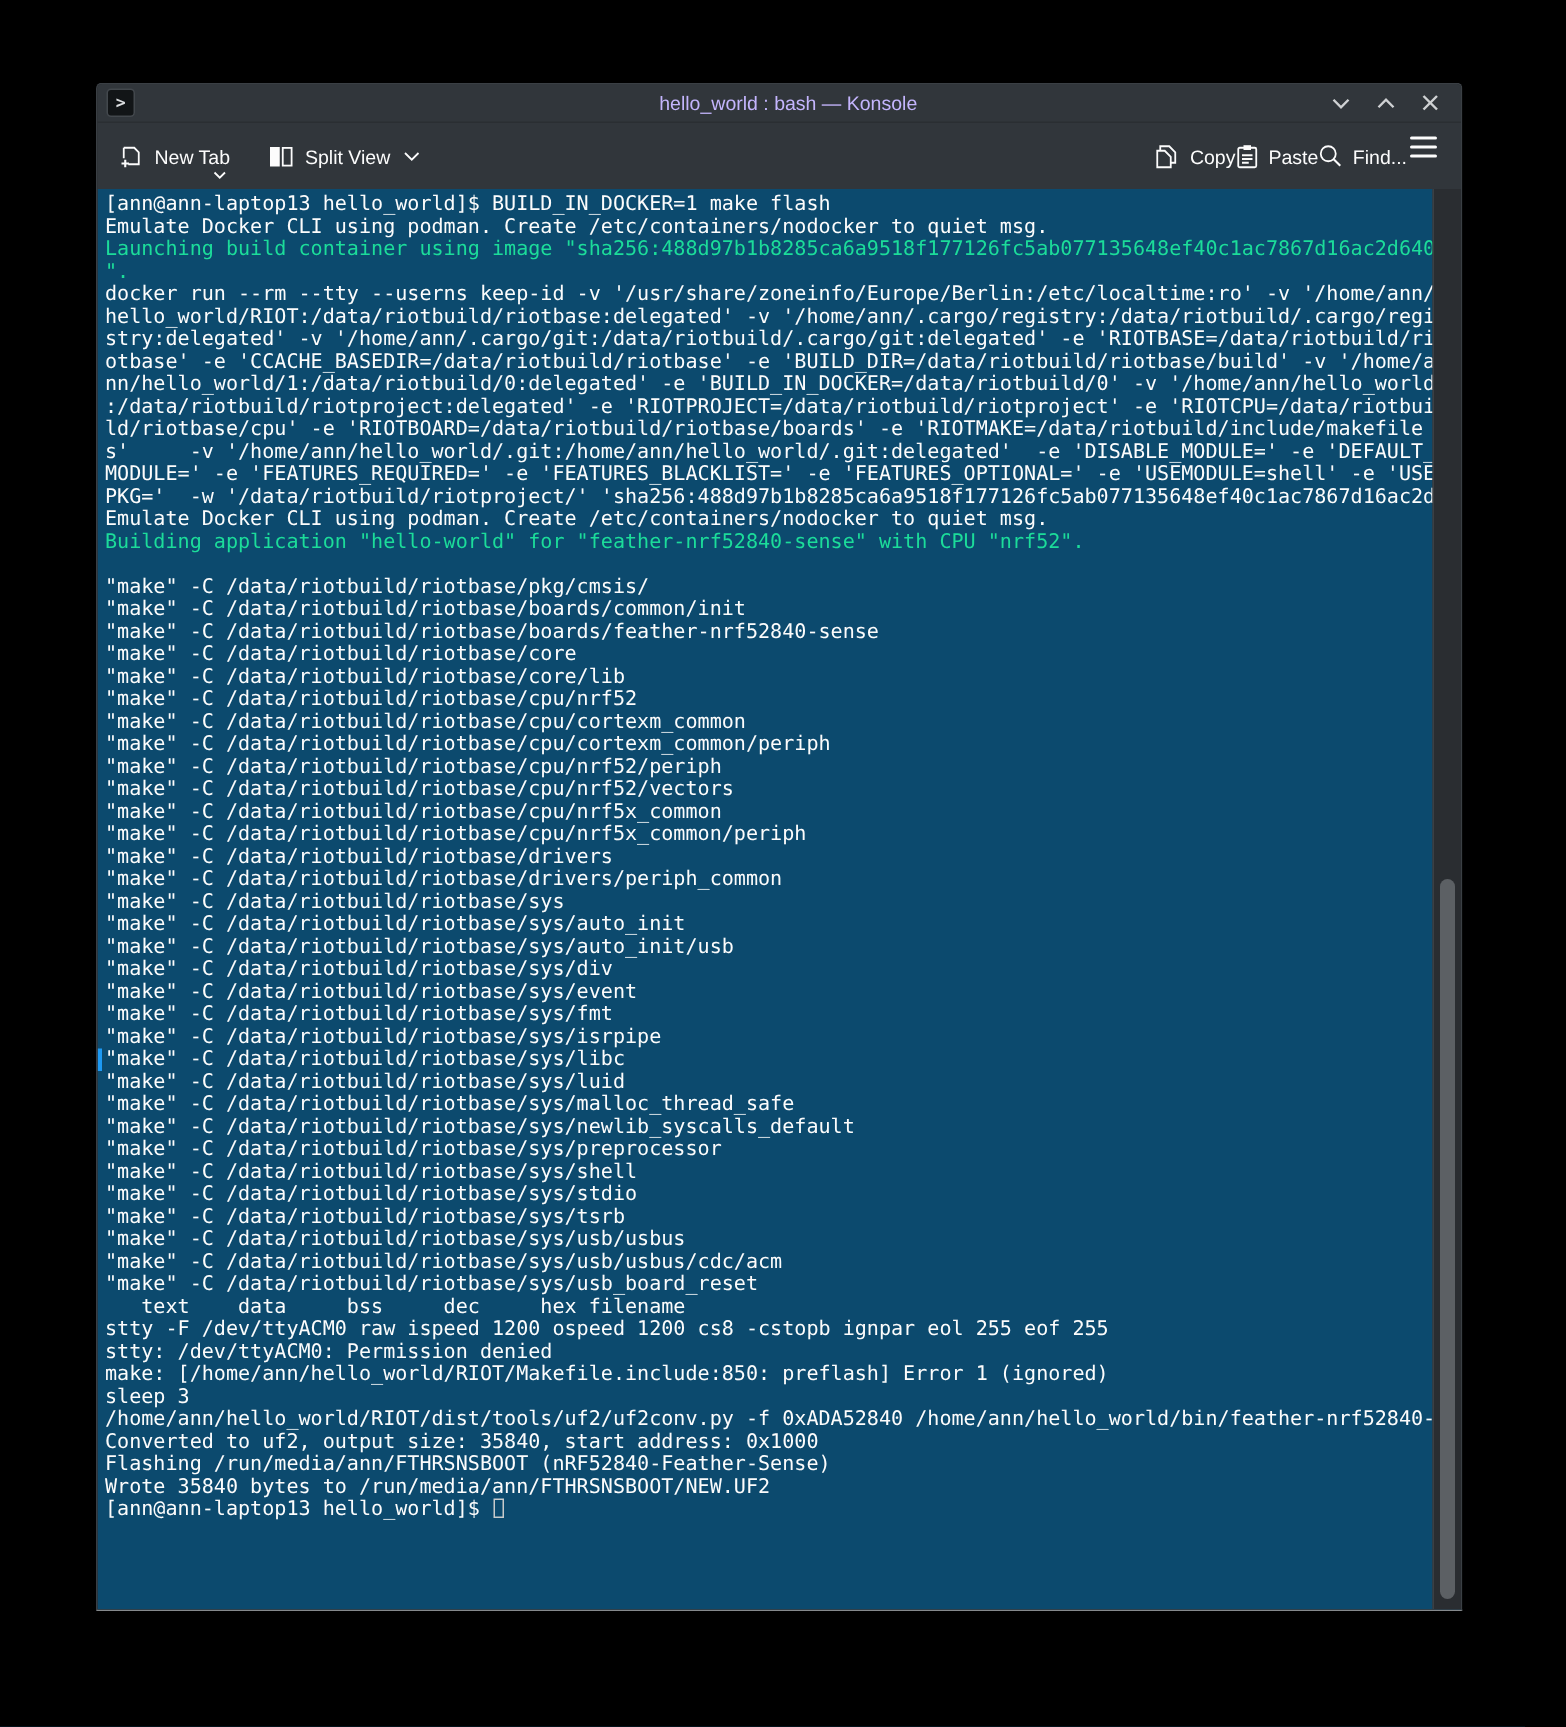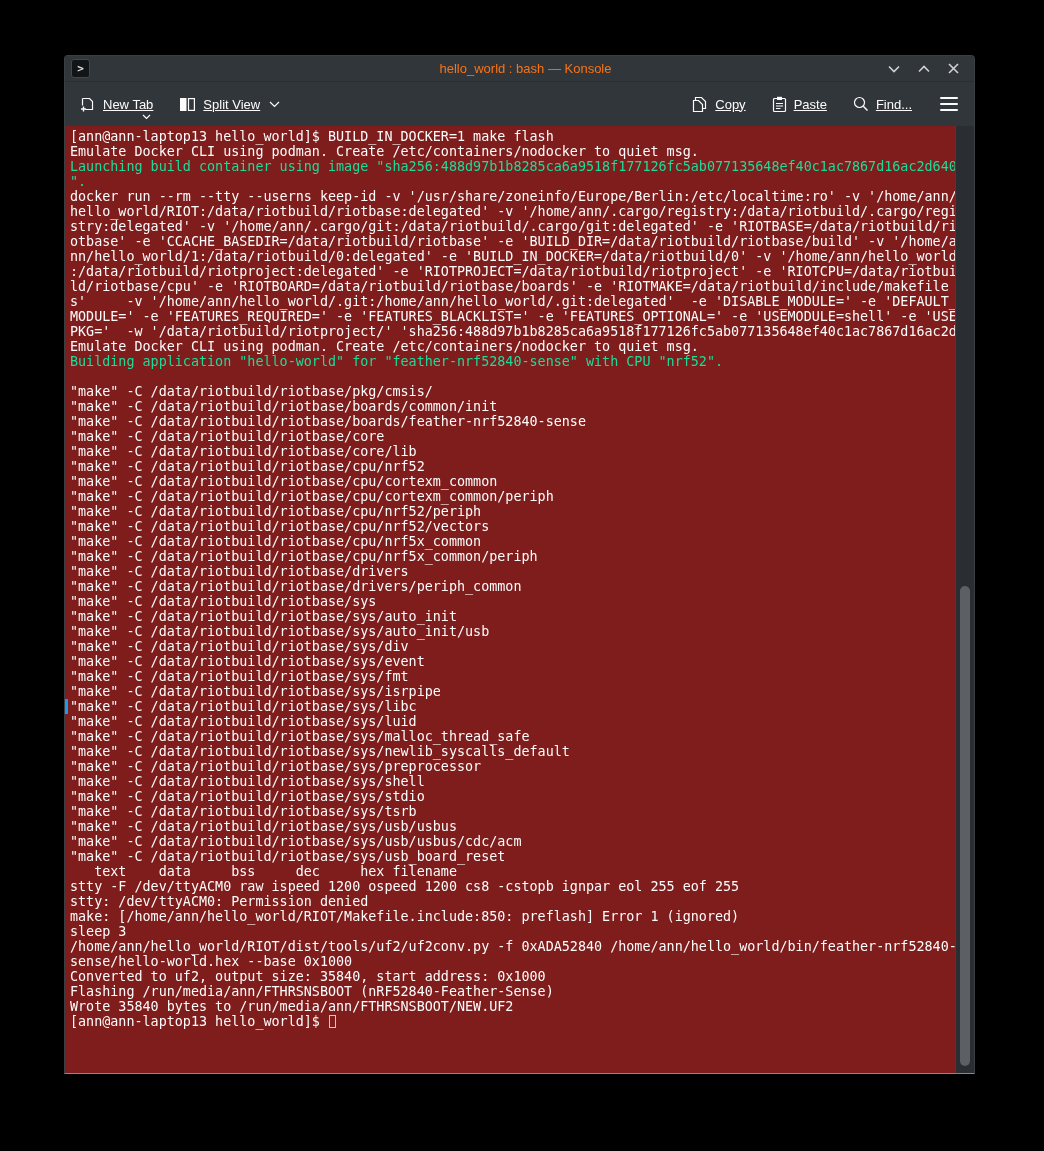--- a/index.html
+++ b/index.html
@@ -19,48 +19,48 @@
     display:flex; align-items:center; position:relative; flex:0 0 auto;
   }
   .app-icon {
     width:19px; height:19px; margin-left:6px; background:#121517;
     border:1px solid #43484d; border-radius:3px;
     color:#dcdee0; font-family:"DejaVu Sans Mono", monospace; font-size:11px; font-weight:bold;
     display:flex; align-items:center; justify-content:center; line-height:1;
   }
   .win-title {
     position:absolute; left:12px; right:0; text-align:center;
-    color:#f97316; font-size:13px; pointer-events:none;
+    color:#c4b5fd; font-size:13px; pointer-events:none;
   }
   .win-controls { margin-left:auto; display:flex; align-items:center; gap:17px; padding-right:14px; z-index:2; }
   .win-btn { width:13px; height:13px; display:flex; align-items:center; justify-content:center; cursor:pointer; }
   .win-btn svg { stroke:#cfd1d3; stroke-width:1.6; fill:none; }
 
   
   .toolbar {
     height:44px; background:#31363b; flex:0 0 auto;
     display:flex; align-items:center; padding:0 14px;
   }
   .tb-group-left  { display:flex; align-items:center; gap:26px; }
-  .tb-group-right { margin-left:auto; display:flex; align-items:center; gap:26px; }
+  .tb-group-right { margin-left:auto; display:flex; }
   .tb-btn {
     display:flex; align-items:center; gap:7px; color:#fcfcfc; font-size:13px;
-    background:transparent; border:none; cursor:pointer; position:relative; height:34px;text-decoration:underline;
+    background:transparent; border:none; cursor:pointer; position:relative; height:34px;
   }
   .tb-btn svg { flex:0 0 auto; }
   .tb-stroke { stroke:#fcfcfc; stroke-width:1.2; fill:none; }
   .tb-fill   { fill:#fcfcfc; }
   .drop-under { position:absolute; bottom:1px; right:2px; }
   .chev-right { margin-left:2px; }
   .hamburger  { display:flex; flex-direction:column; gap:3.5px; cursor:pointer; padding:4px 2px; }
   .hamburger span { display:block; width:18px; height:2.4px; background:#fcfcfc; border-radius:1px; }
 
   
   .terminal {
-    position:relative; flex:1 1 auto; background:#7f1d1d; overflow:hidden;
+    position:relative; flex:1 1 auto; background:#0c4a6e; overflow:hidden;
     padding:3px 12px 0 5px;
   }
   .term-line {
     position:relative; height:15px; line-height:15px; white-space:pre;
     font-family:"DejaVu Sans Mono", monospace; font-size:13.4px; color:#fcfcfc;
   }
   .term-line.green { color:#1cdc9a; font-weight:normal; }
   .term-line.marker::before {
     content:""; position:absolute; left:-5px; top:0; width:3px; height:15px; background:#1d99f3;
   }
@@ -218,21 +218,20 @@
         <div class="term-line">"make" -C /data/riotbuild/riotbase/sys/tsrb</div>
         <div class="term-line">"make" -C /data/riotbuild/riotbase/sys/usb/usbus</div>
         <div class="term-line">"make" -C /data/riotbuild/riotbase/sys/usb/usbus/cdc/acm</div>
         <div class="term-line">"make" -C /data/riotbuild/riotbase/sys/usb_board_reset</div>
         <div class="term-line">   text    data     bss     dec     hex filename</div>
         <div class="term-line">stty -F /dev/ttyACM0 raw ispeed 1200 ospeed 1200 cs8 -cstopb ignpar eol 255 eof 255</div>
         <div class="term-line">stty: /dev/ttyACM0: Permission denied</div>
         <div class="term-line">make: [/home/ann/hello_world/RIOT/Makefile.include:850: preflash] Error 1 (ignored)</div>
         <div class="term-line">sleep 3</div>
         <div class="term-line">/home/ann/hello_world/RIOT/dist/tools/uf2/uf2conv.py -f 0xADA52840 /home/ann/hello_world/bin/feather-nrf52840-</div>
-        <div class="term-line">sense/hello-world.hex --base 0x1000</div>
         <div class="term-line">Converted to uf2, output size: 35840, start address: 0x1000</div>
         <div class="term-line">Flashing /run/media/ann/FTHRSNSBOOT (nRF52840-Feather-Sense)</div>
         <div class="term-line">Wrote 35840 bytes to /run/media/ann/FTHRSNSBOOT/NEW.UF2</div>
         <div class="term-line">[ann@ann-laptop13 hello_world]$ <span class="cursor-hollow"></span></div>
       </div>
     <div class="scrollbar">
       <div class="scroll-thumb"></div>
     </div>
   </div>
 

